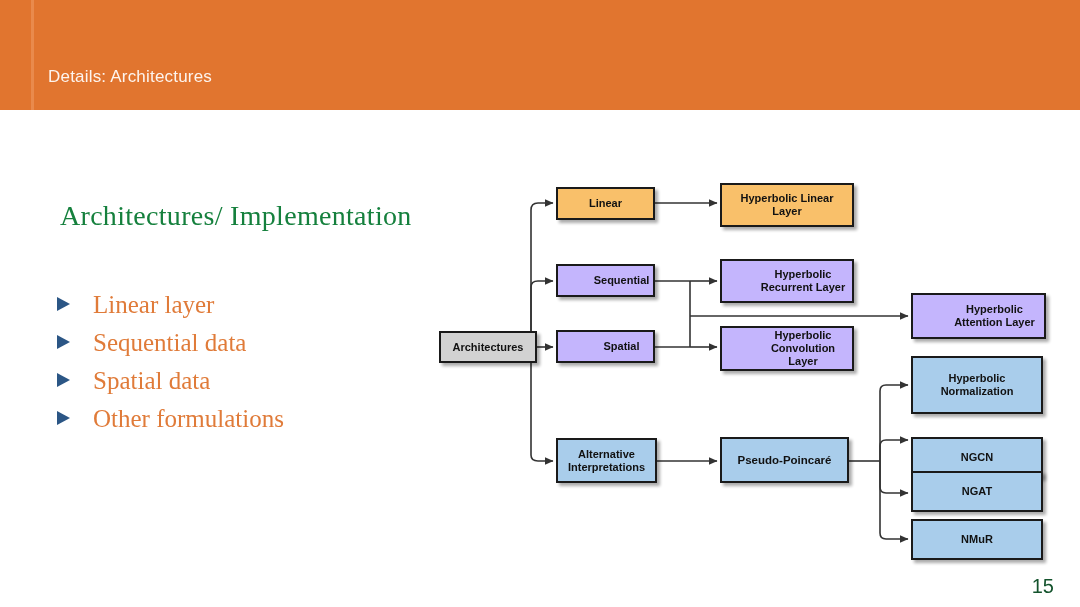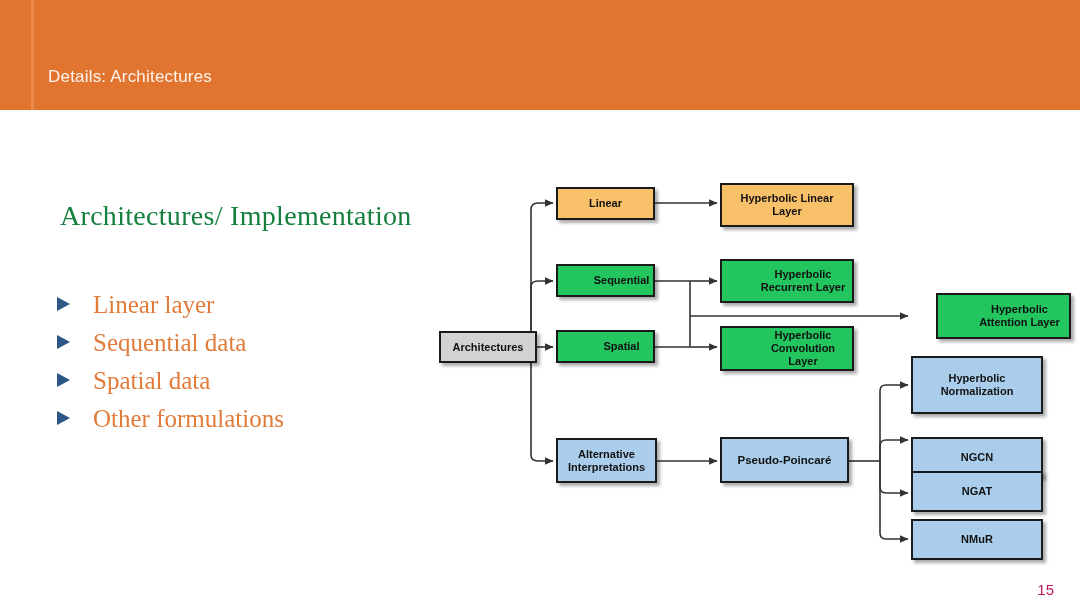--- a/index.html
+++ b/index.html
@@ -49,39 +49,39 @@
     position:absolute; left:2px; top:11px;
     width:0; height:0;
     border-top:7px solid transparent;
     border-bottom:7px solid transparent;
     border-left:13px solid #2b5685;
   }
 
   
   .page-number {
     position:absolute; right:26px; bottom:9px;
-    font-size:15px; color:#be185d;margin-left:20px;
+    font-size:20px; color:#14532d;margin-left:20px;
   }
 
   
   .diagram { position:absolute; left:0; top:0; width:1080px; height:607px; }
   .diagram svg { position:absolute; left:0; top:0; }
 
   .node {
     position:absolute;
     border:2px solid #1a1a1a;
     box-shadow:3px 3px 3px rgba(0,0,0,0.33);
     display:flex; align-items:center; justify-content:center;
     text-align:center;
     font-size:11px; font-weight:bold; color:#111111;
     line-height:13px; padding:2px 4px;
   }
   .n-gray   { background:#d2d2d2; }
   .n-orange { background:#f9c06a; }
-  .n-teal   { background:#22c55e;padding-left:36px; }
+  .n-teal   { background:#c4b5fd;padding-left:36px; }
   .n-blue   { background:#a9cdeb; }
   .n-big { font-size:11.5px; }
 </style>
 </head>
 <body>
 
 <div class="header">
   <div class="header-accent"></div>
   <div class="header-subtitle">Details: Architectures</div>
 </div>
@@ -151,20 +151,20 @@
   <div class="node n-orange" style="left:556px; top:187px; width:99px; height:33px;">Linear</div>
   <div class="node n-teal" style="left:556px; top:264px; width:99px; height:33px;">Sequential</div>
   <div class="node n-teal" style="left:556px; top:330px; width:99px; height:33px;">Spatial</div>
   <div class="node n-blue" style="left:556px; top:438px; width:101px; height:45px;">Alternative Interpretations</div>
 
   <div class="node n-orange" style="left:720px; top:183px; width:134px; height:44px;">Hyperbolic Linear Layer</div>
   <div class="node n-teal" style="left:720px; top:259px; width:134px; height:44px;">Hyperbolic Recurrent Layer</div>
   <div class="node n-teal" style="left:720px; top:326px; width:134px; height:45px;">Hyperbolic Convolution Layer</div>
   <div class="node n-blue n-big" style="left:720px; top:437px; width:129px; height:46px;">Pseudo-Poincaré</div>
 
-  <div class="node n-teal" style="left:936px; top:293px; width:135px; height:46px;">Hyperbolic Attention Layer</div>
+  <div class="node n-teal" style="left:911px; top:293px; width:135px; height:46px;">Hyperbolic Attention Layer</div>
   <div class="node n-blue" style="left:911px; top:356px; width:132px; height:58px;">Hyperbolic Normalization</div>
   <div class="node n-blue" style="left:911px; top:424px; width:132px; height:41px;margin-top:13px;">NGCN</div>
   <div class="node n-blue" style="left:911px; top:471px; width:132px; height:41px;">NGAT</div>
   <div class="node n-blue" style="left:911px; top:519px; width:132px; height:41px;">NMuR</div>
 </div>
 
 <div class="page-number">15</div>
 
 </body></html>

